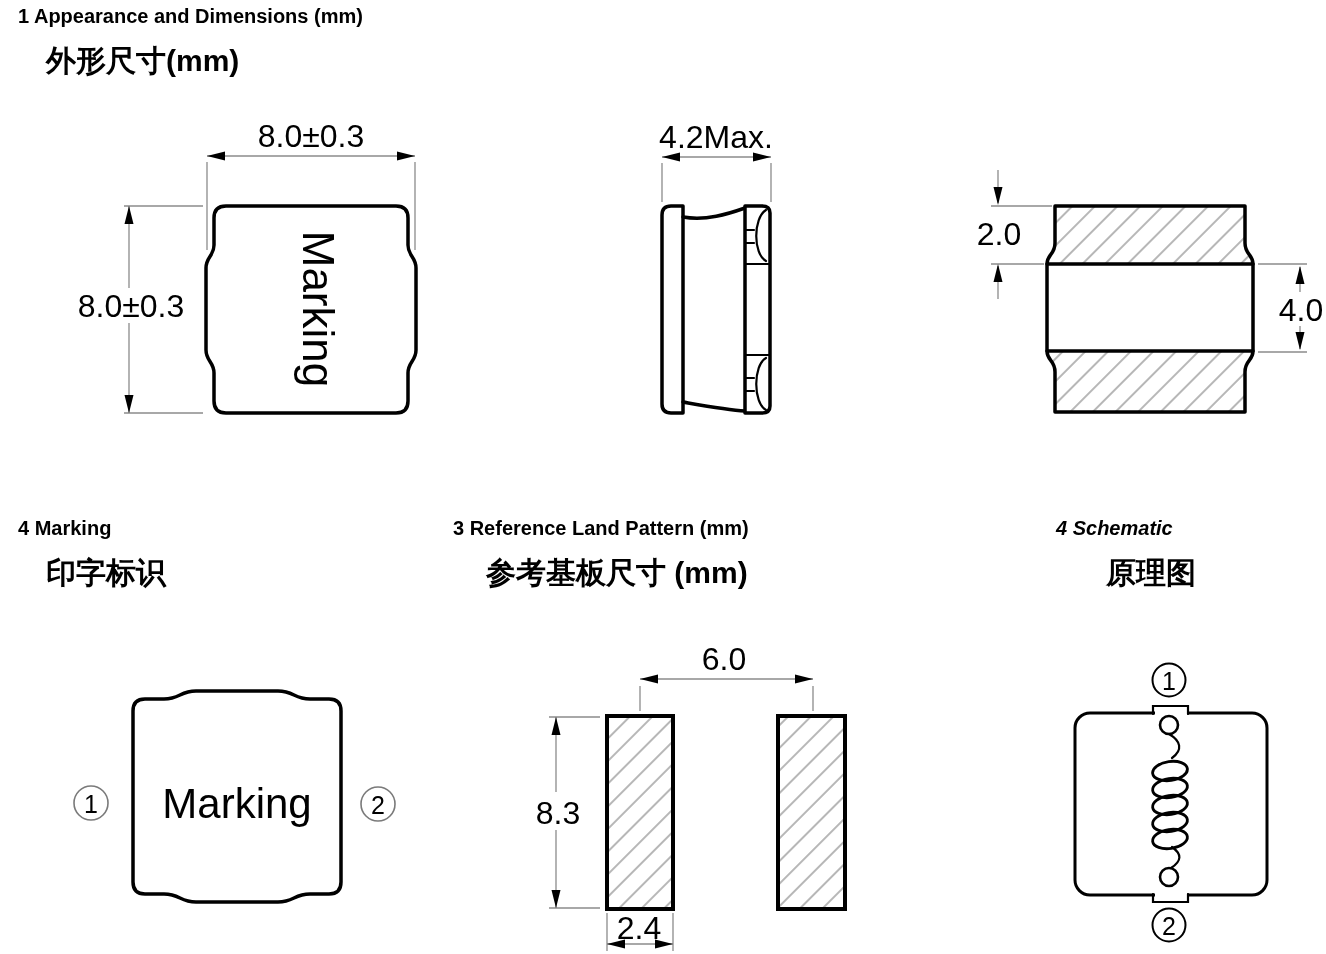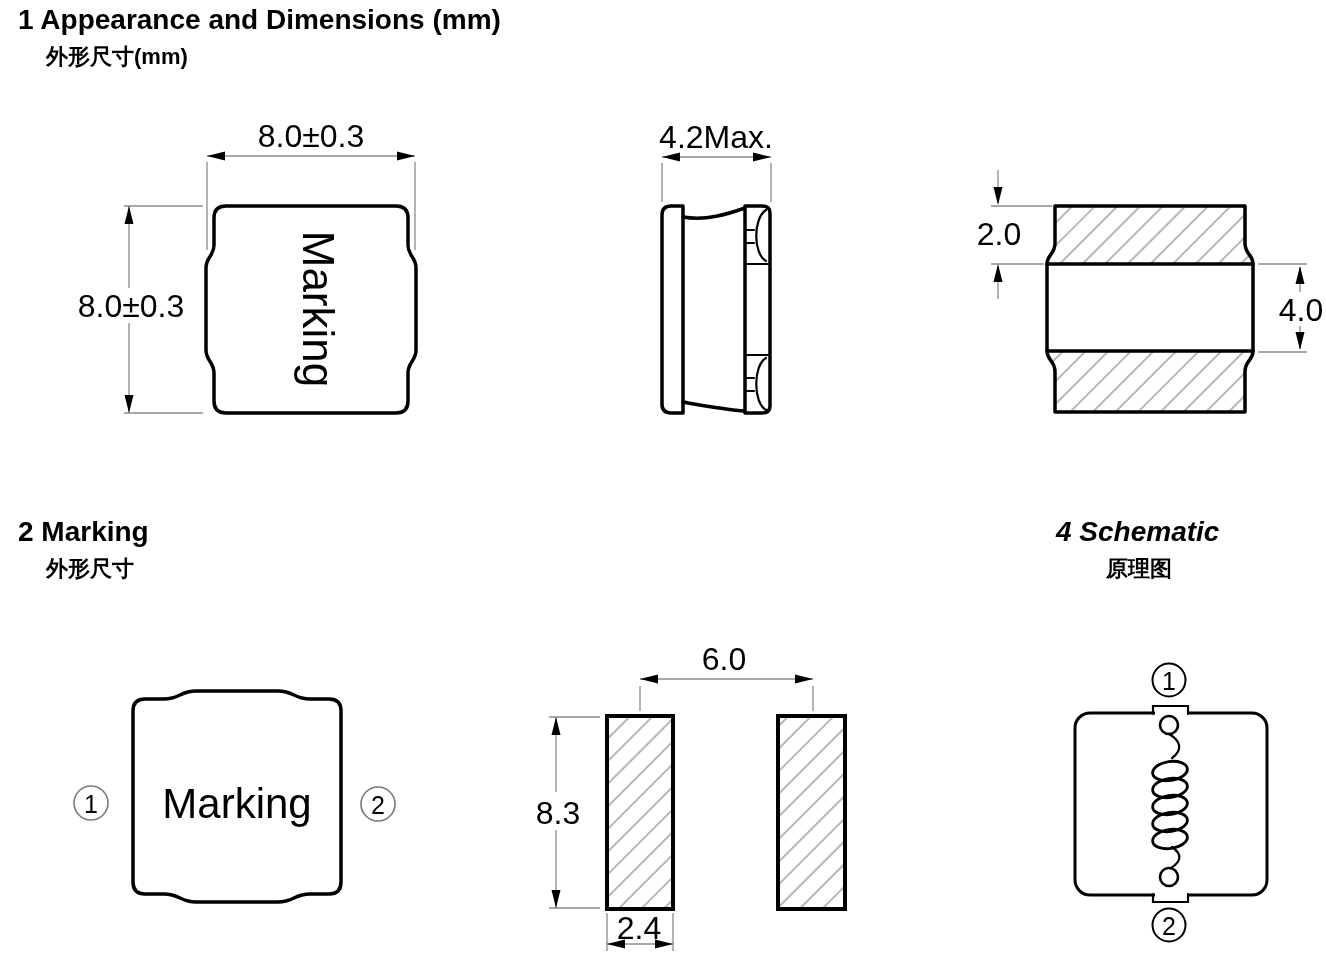--- a/index.html
+++ b/index.html
@@ -1,42 +1,44 @@
 <!DOCTYPE html>
 <html><head>
 <meta charset="utf-8">
 <style>
   html,body{margin:0;padding:0;background:#fff;}
   #page{
     position:relative;width:1326px;height:954px;background:#ffffff;
     font-family:"Liberation Sans",sans-serif;color:#000;overflow:hidden;
   }
-  .h-en{position:absolute;font-weight:bold;font-size:28px;line-height:1;white-space:nowrap;letter-spacing:0px;}
-  .h-cn{position:absolute;font-weight:bold;font-size:22px;line-height:1;white-space:nowrap;}
+  .h-en{position:absolute;font-weight:bold;font-size:20px;line-height:1;white-space:nowrap;letter-spacing:0px;}
+  .h-cn{position:absolute;font-weight:bold;font-size:30px;line-height:1;white-space:nowrap;}
   svg{position:absolute;overflow:visible;}
   .outline{stroke:#000;stroke-width:3.5;fill:none;stroke-linejoin:round;stroke-linecap:round;}
   .outline-fill{stroke:#000;stroke-width:3.5;fill:#fff;stroke-linejoin:round;stroke-linecap:round;}
   .thin{stroke:#000;stroke-width:2.2;fill:none;stroke-linecap:round;}
   .dim{stroke:#8c8c8c;stroke-width:1.3;fill:none;}
   .arrow{fill:#000;stroke:none;}
   .dimtext{font-family:"Liberation Sans",sans-serif;font-size:32px;fill:#000;}
   .marktext{font-family:"Liberation Sans",sans-serif;fill:#000;}
   .pinnum{font-family:"Liberation Sans",sans-serif;font-size:25px;fill:#000;}
 </style>
 </head>
 <body>
 
 <div id="page">
 
   <div class="h-en" style="left:18px;top:6px;">1 Appearance and Dimensions (mm)</div>
   <div class="h-cn" style="left:46px;top:46px;">外形尺寸(mm)</div>
 
-  <div class="h-en" style="left:18px;top:518px;">2 Marking</div>
-  <div class="h-cn" style="left:46px;top:558px;">外形尺寸</div>
+  <div class="h-en" style="left:18px;top:518px;">4 Marking</div>
+  <div class="h-cn" style="left:46px;top:558px;">印字标识</div>
 
+  <div class="h-en" style="left:453px;top:518px;">3 Reference Land Pattern (mm)</div>
+  <div class="h-cn" style="left:486px;top:558px;">参考基板尺寸 (mm)</div>
 
   <div class="h-en" style="left:1056px;top:518px;font-style:italic;">4 Schematic</div>
   <div class="h-cn" style="left:1094px;top:558px;margin-left:12px;">原理图</div>
 
   <svg style="left:40px;top:115px;width:450px;height:315px;" viewBox="40 115 450 315">
     <g>
       <path class="outline-fill" d="M226,206 L396,206 Q408,206 408,218 L408,245 C408,256 416,257 416,268 L416,350 C416,361 408,362 408,373 L408,401 Q408,413 396,413 L226,413 Q214,413 214,401 L214,373 C214,362 206,361 206,350 L206,268 C206,257 214,256 214,245 L214,218 Q214,206 226,206 Z"></path>
       <text class="marktext" x="318" y="309" font-size="44" text-anchor="middle" dominant-baseline="central" transform="rotate(90 318 309)">Marking</text>
     </g>
     <g>

